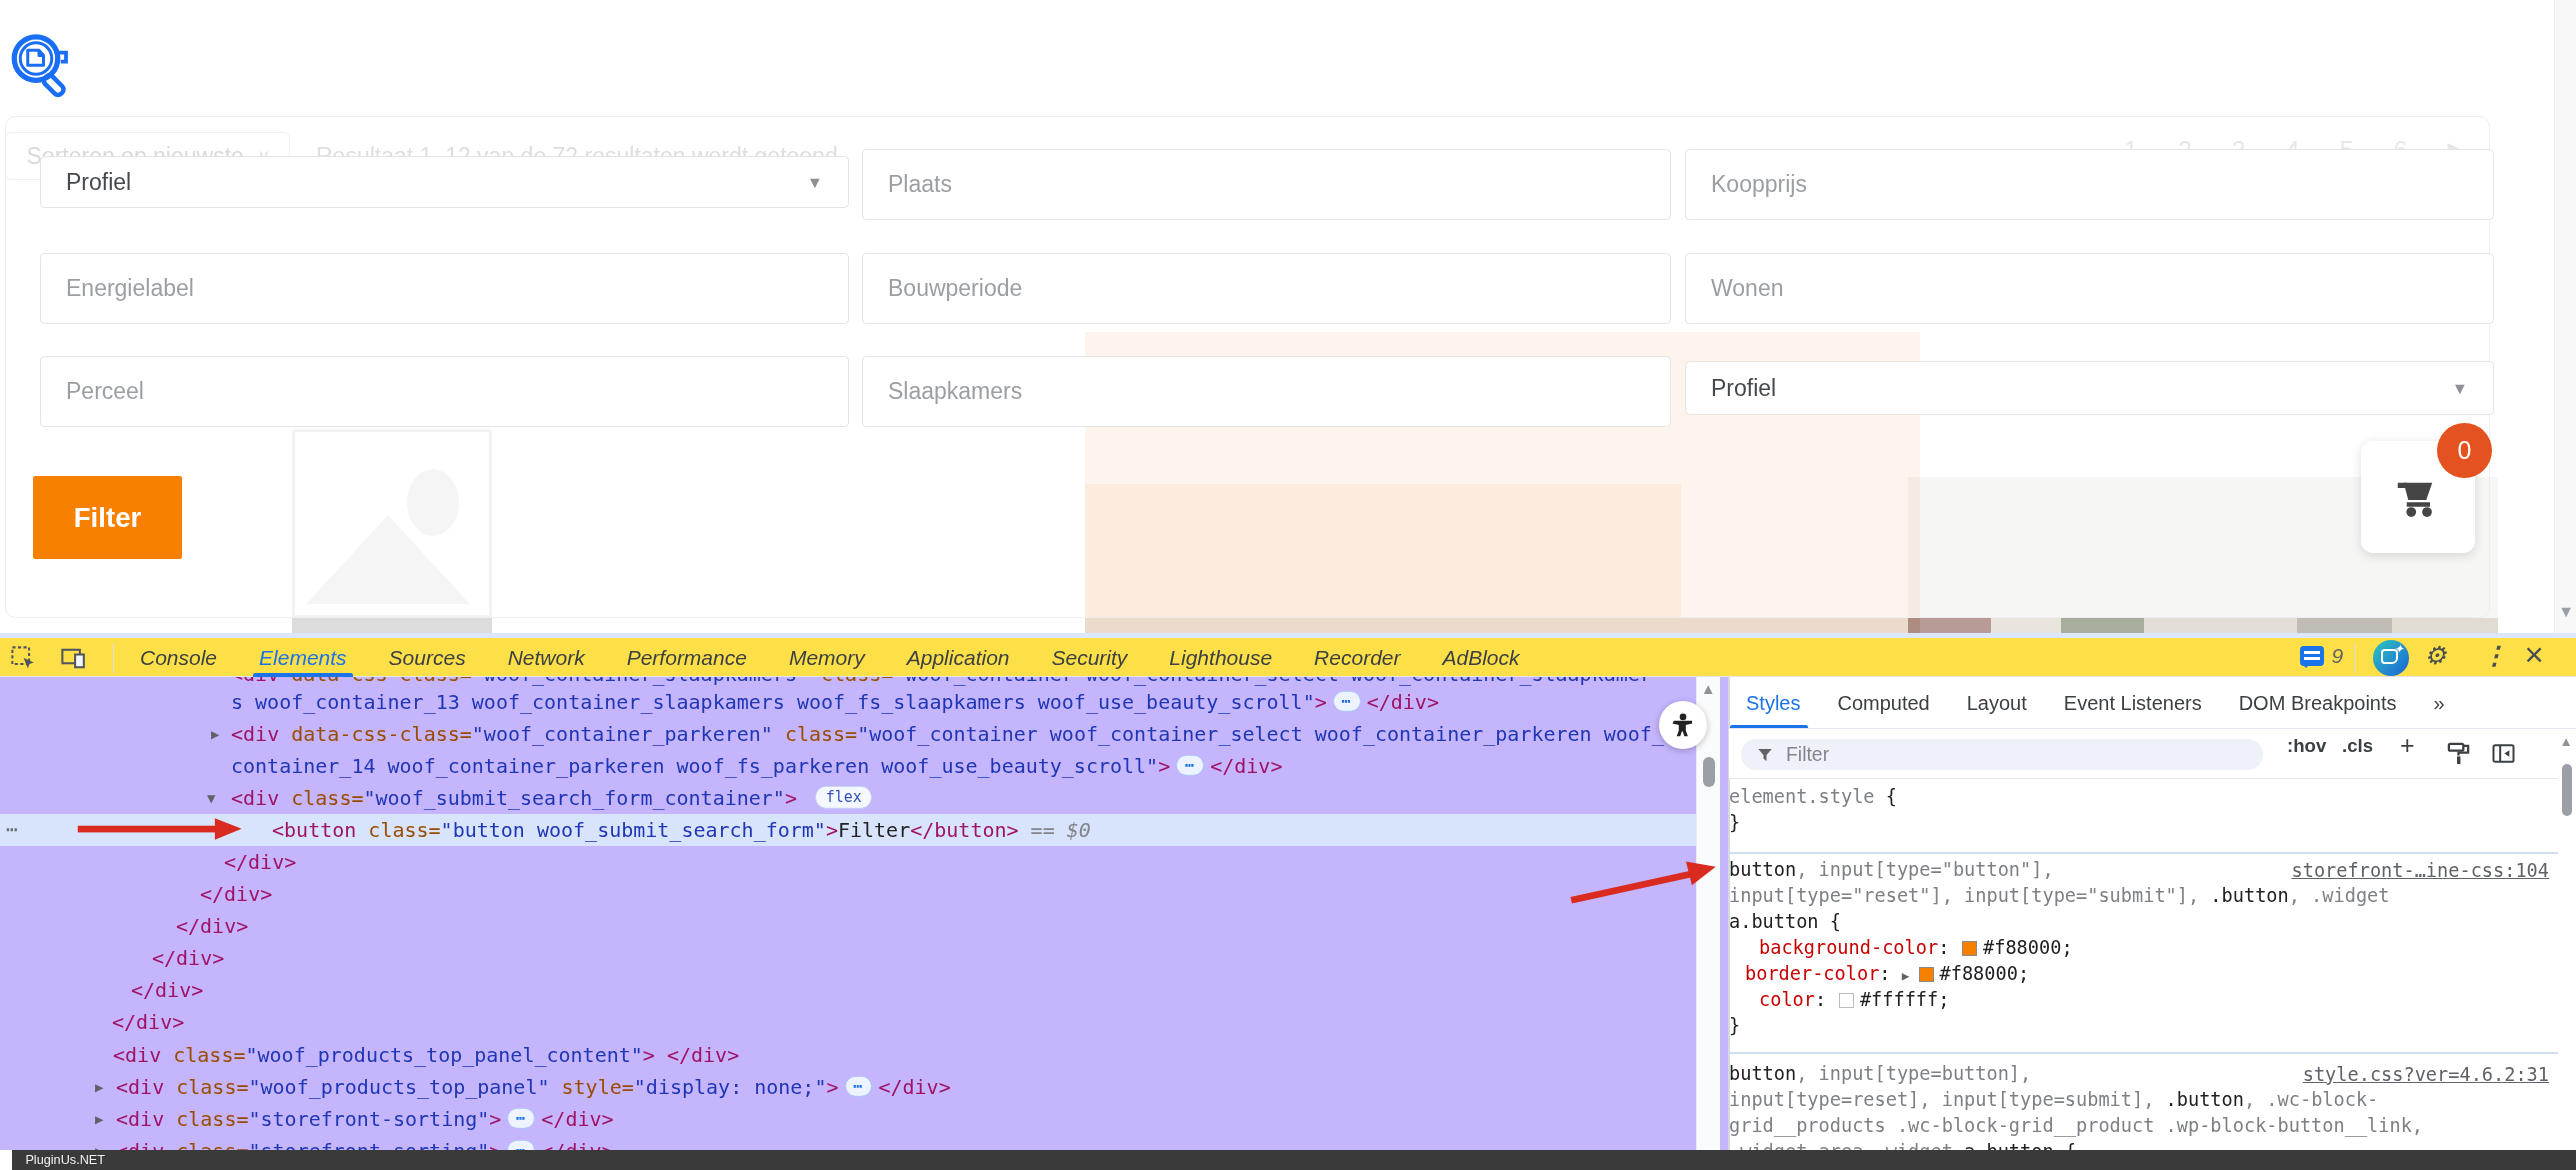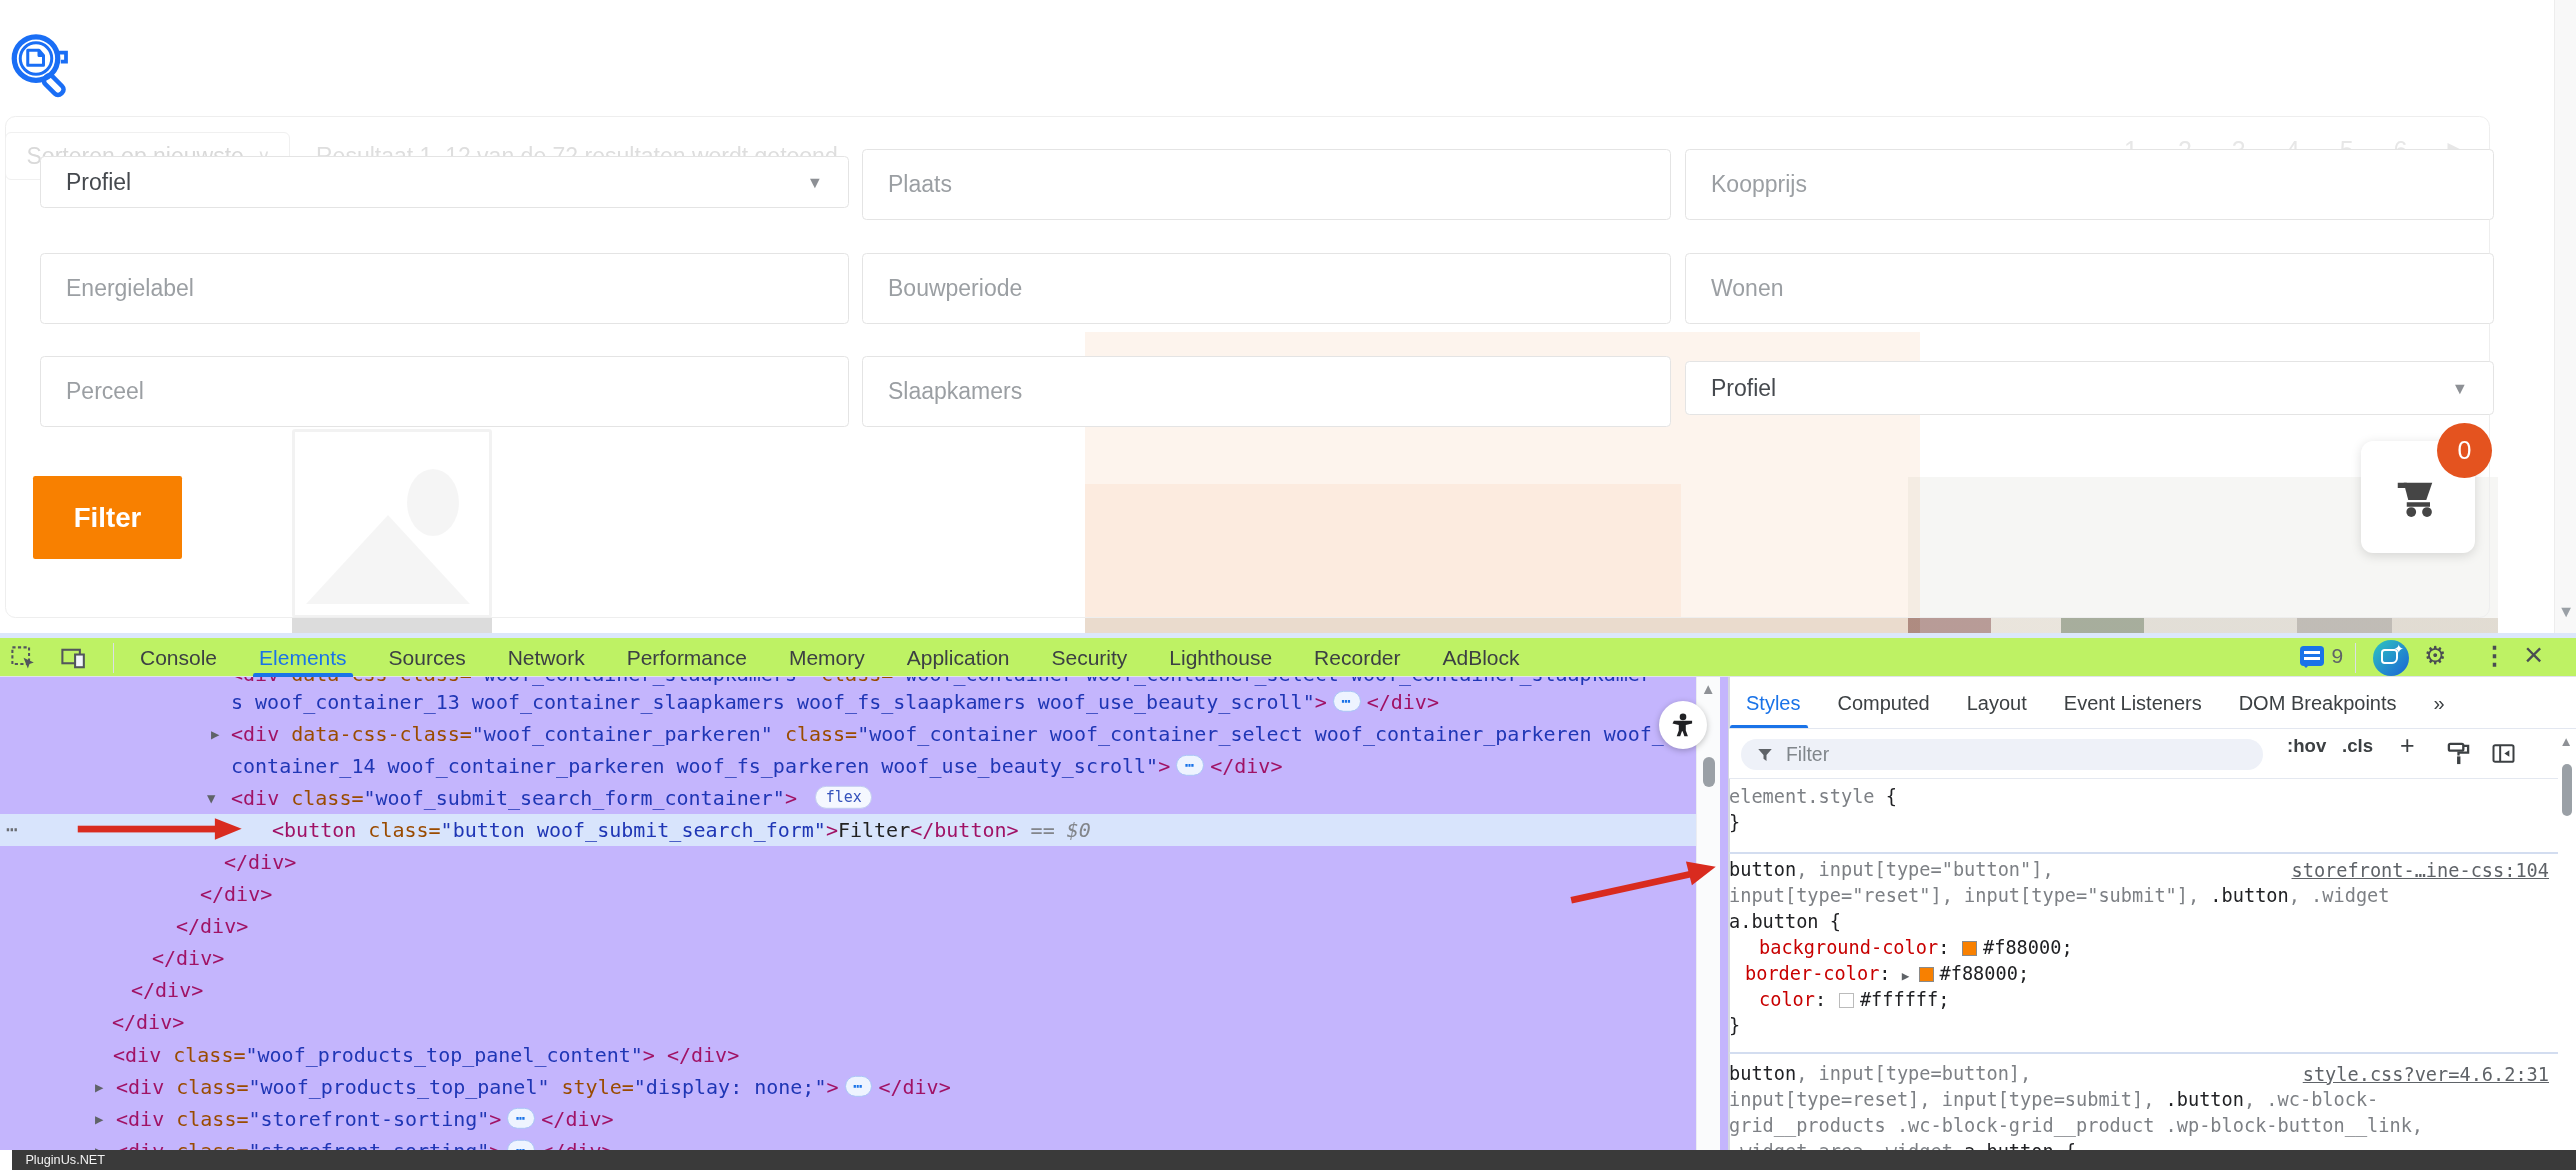--- a/index.html
+++ b/index.html
@@ -50,21 +50,21 @@
               box-shadow:0 2.2px 10.4px rgba(0,0,0,0.13); display:flex; align-items:center; justify-content:center; }
   .cart-badge { left:2437px; top:423px; width:55px; height:55px; border-radius:50%; background:#e4531f;
                 color:#fff; font-size:25px; display:flex; align-items:center; justify-content:center; }
 
   
   .page-scroll { left:2554px; top:0; width:22.4px; height:637px; background:#f8f8f8; border-left:0.7px solid #ededed; }
   .page-scroll .down { position:absolute; left:3px; top:602px; color:#9aa0a6; font-size:16.4px; }
 
   
   .dt-glow { left:0; top:633px; width:2576px; height:5.2px; background:#dce7fb; }
-  .dt-toolbar { left:0; top:638px; width:2576px; height:39px; background:#bef264; border-bottom:0.7px solid #e0e3ea; }
+  .dt-toolbar { left:0; top:638px; width:2576px; height:39px; background:#fde047; border-bottom:0.7px solid #e0e3ea;font-style:italic; }
   .dt-icon { position:absolute; top:6.7px; width:27px; height:27px; }
   .vsep { position:absolute; top:4.5px; width:0.7px; height:30px; background:#dcdfe6; }
   .dt-tabs { position:absolute; left:140px; top:0; height:39px; display:flex; gap:42px; }
   .dt-tab { position:relative; height:39px; line-height:39px; font-size:21px; color:#3c4043; cursor:pointer; white-space:nowrap; }
   .dt-tab.active { color:#1a73e8; }
   .dt-tab.active::after { content:""; position:absolute; left:-6px; right:-6px; bottom:0; height:4.5px;
                           background:#1a73e8; border-radius:2.2px 2.2px 0 0; }
   .issues { position:absolute; left:2300px; top:6px; display:flex; align-items:center; gap:7.5px; cursor:pointer; }
   .issues .num { font-size:21px; color:#5f6368; }
   .bubble { width:24px; height:19.4px; background:#1a73e8; border-radius:3.7px; position:relative; }

